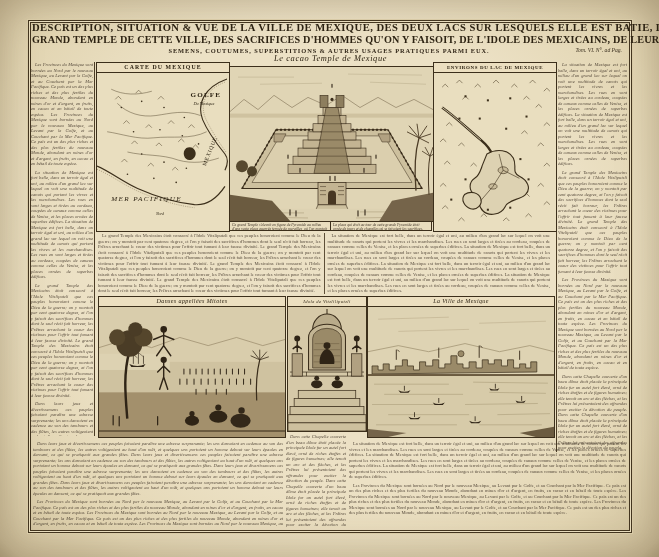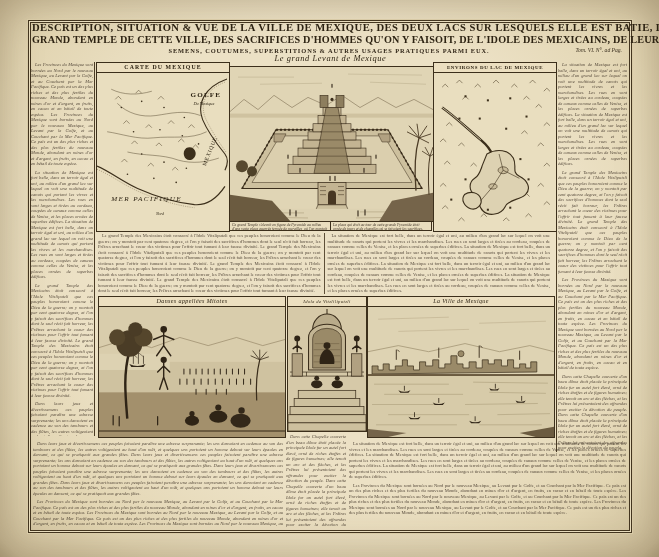--- a/index.html
+++ b/index.html
@@ -124,21 +124,21 @@
           <path d="M88 74 c4 -2 8 0 9 4 c1 4 -2 8 -6 8 c-5 0 -8 -8 -3 -12 Z" fill="#3c2f1b"></path>
           <text x="92" y="24" font-size="7" letter-spacing="1.2" fill="#2e2414" font-weight="bold">GOLFE</text>
           <text x="95" y="32" font-size="4.2" font-style="italic" fill="#2e2414">Du Mexique</text>
           <text x="107" y="92" font-size="5.4" letter-spacing=".8" fill="#2e2414" transform="rotate(-68 107 92)">MEXIQUE</text>
           <text x="14" y="126" font-size="7" font-style="italic" letter-spacing="1.4" fill="#2e2414">MER PACIFIQUE</text>
           <text x="58" y="140" font-size="4" font-style="italic" fill="#2e2414">Nord</text>
         </svg>
       </div>
     </div>
 
-    <div class="temple-title">Le grand Levant de Mexique</div>
+    <div class="temple-title">Le cacao Temple de Mexique</div>
     <div class="panel" style="left:201px;top:46px;width:203px;height:154px">
       <div class="art" style="top:0">
         <svg viewBox="0 0 203 152" preserveAspectRatio="none">
           <rect width="203" height="152" fill="#e0d5b5"></rect>
           <g stroke="#b7aa89" stroke-width=".5">
             <line x1="8" y1="10" x2="64" y2="10"></line>
               <line x1="118" y1="7" x2="192" y2="8"></line>
             <line x1="30" y1="17" x2="92" y2="16"></line>
               <line x1="140" y1="15" x2="196" y2="17"></line>
           </g>

